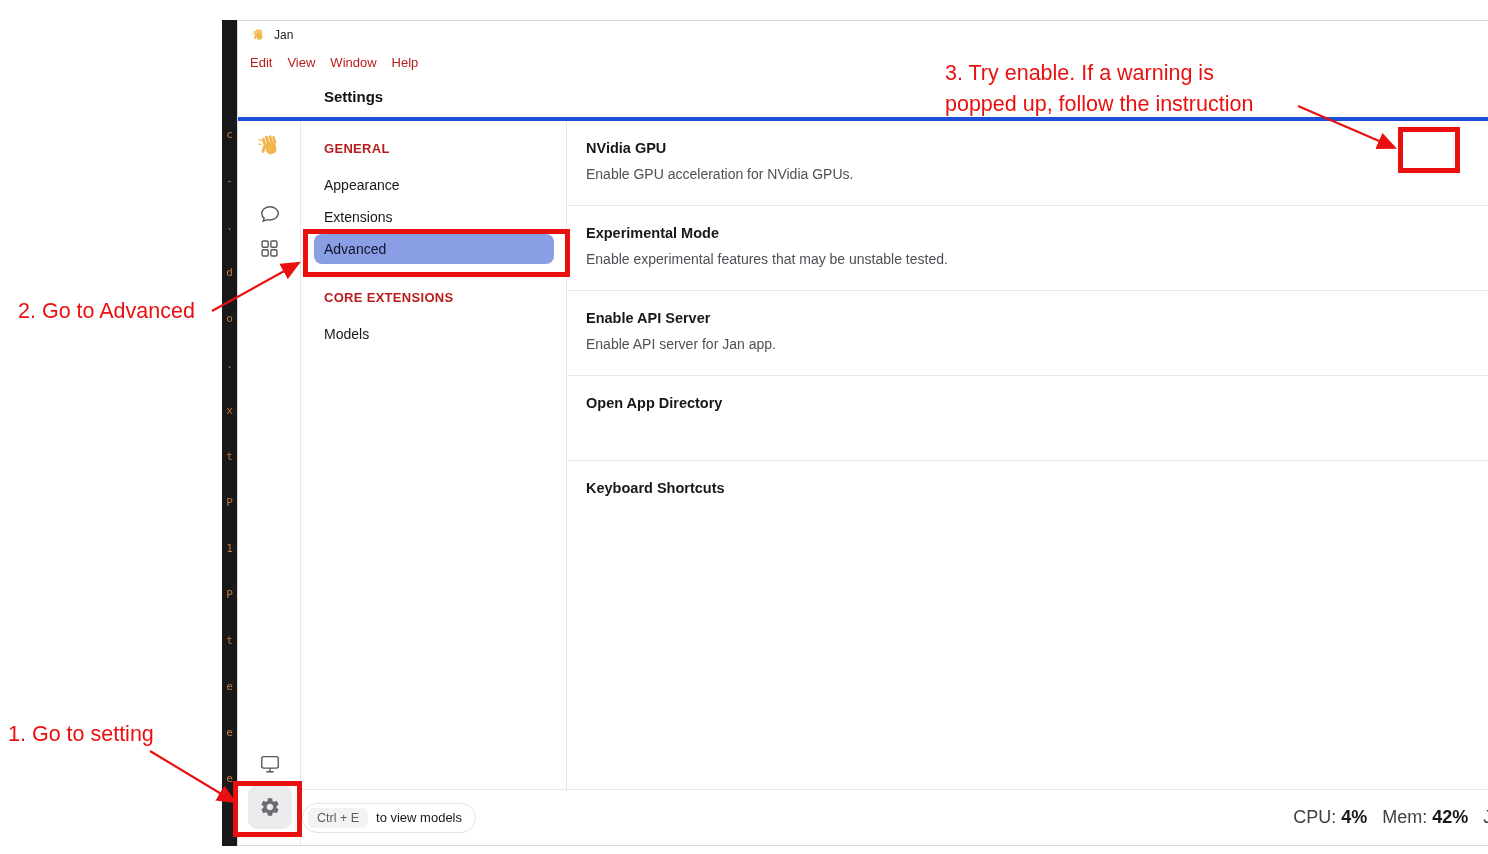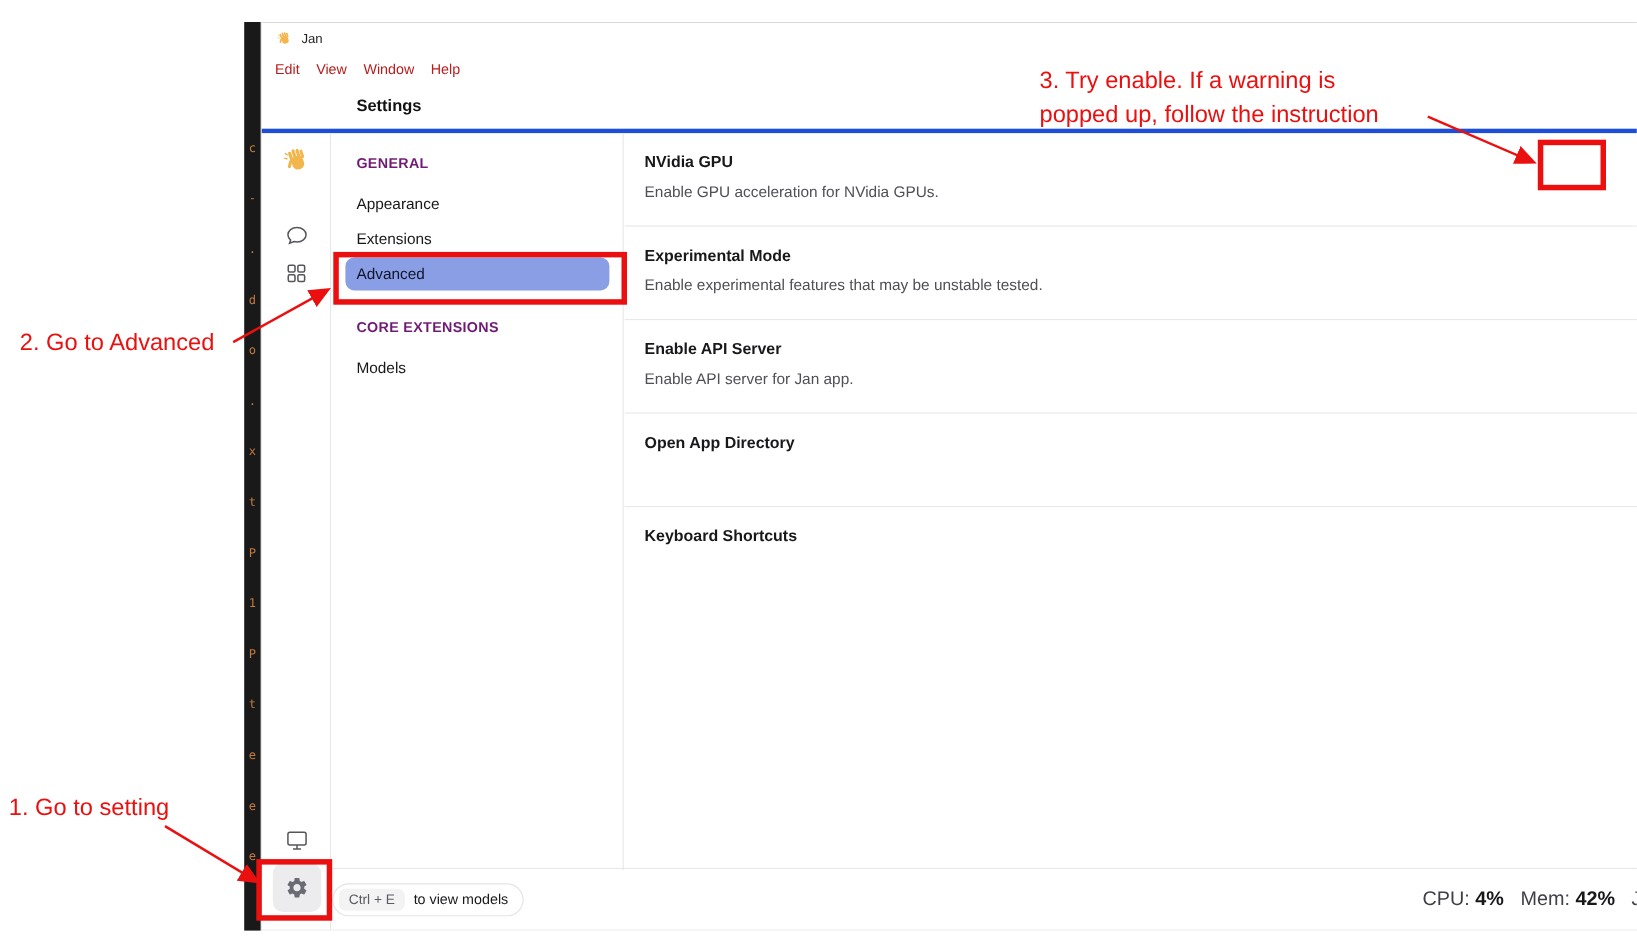--- a/index.html
+++ b/index.html
@@ -36,21 +36,21 @@
     padding-left:86px; }
   .app-header .hdr { font-size:15px; font-weight:bold; color:#111; }
 
   
   .rail { position:absolute; left:0; top:100px; bottom:0; width:63px; border-right:1px solid #e7e7e7; }
   .rail .ic { position:absolute; left:0; width:63px; display:flex; justify-content:center; }
   .navcol { position:absolute; left:64px; top:100px; height:670px; width:265px;
     border-right:1px solid #e7e7e7; padding:20px 12px 0 12px; }
   .content { position:absolute; left:330px; top:100px; right:0; height:670px; }
 
-  .sec-label { font-size:13px; font-weight:bold; color:#701a75; letter-spacing:.3px;
+  .sec-label { font-size:13px; font-weight:bold; color:#b91c1c; letter-spacing:.3px;
     padding-left:10px; margin-bottom:14px; }
   .nav-item { font-size:14px; color:#18181b; padding:7px 10px; border-radius:8px;
     margin-bottom:2px; cursor:default; }
   .nav-item.active { background:#8a9ee5; color:#10142a; }
   .sec-gap { height:24px; }
 
   .srow { height:85px; padding:19px 18px 0 18px; position:relative; }
   .srow.sep { border-bottom:1px solid #e8e8e8; }
   .srow .t { font-size:14.5px; font-weight:bold; color:#18181b; }
   .srow .d { font-size:14px; color:#4f4f56; margin-top:10px; }

